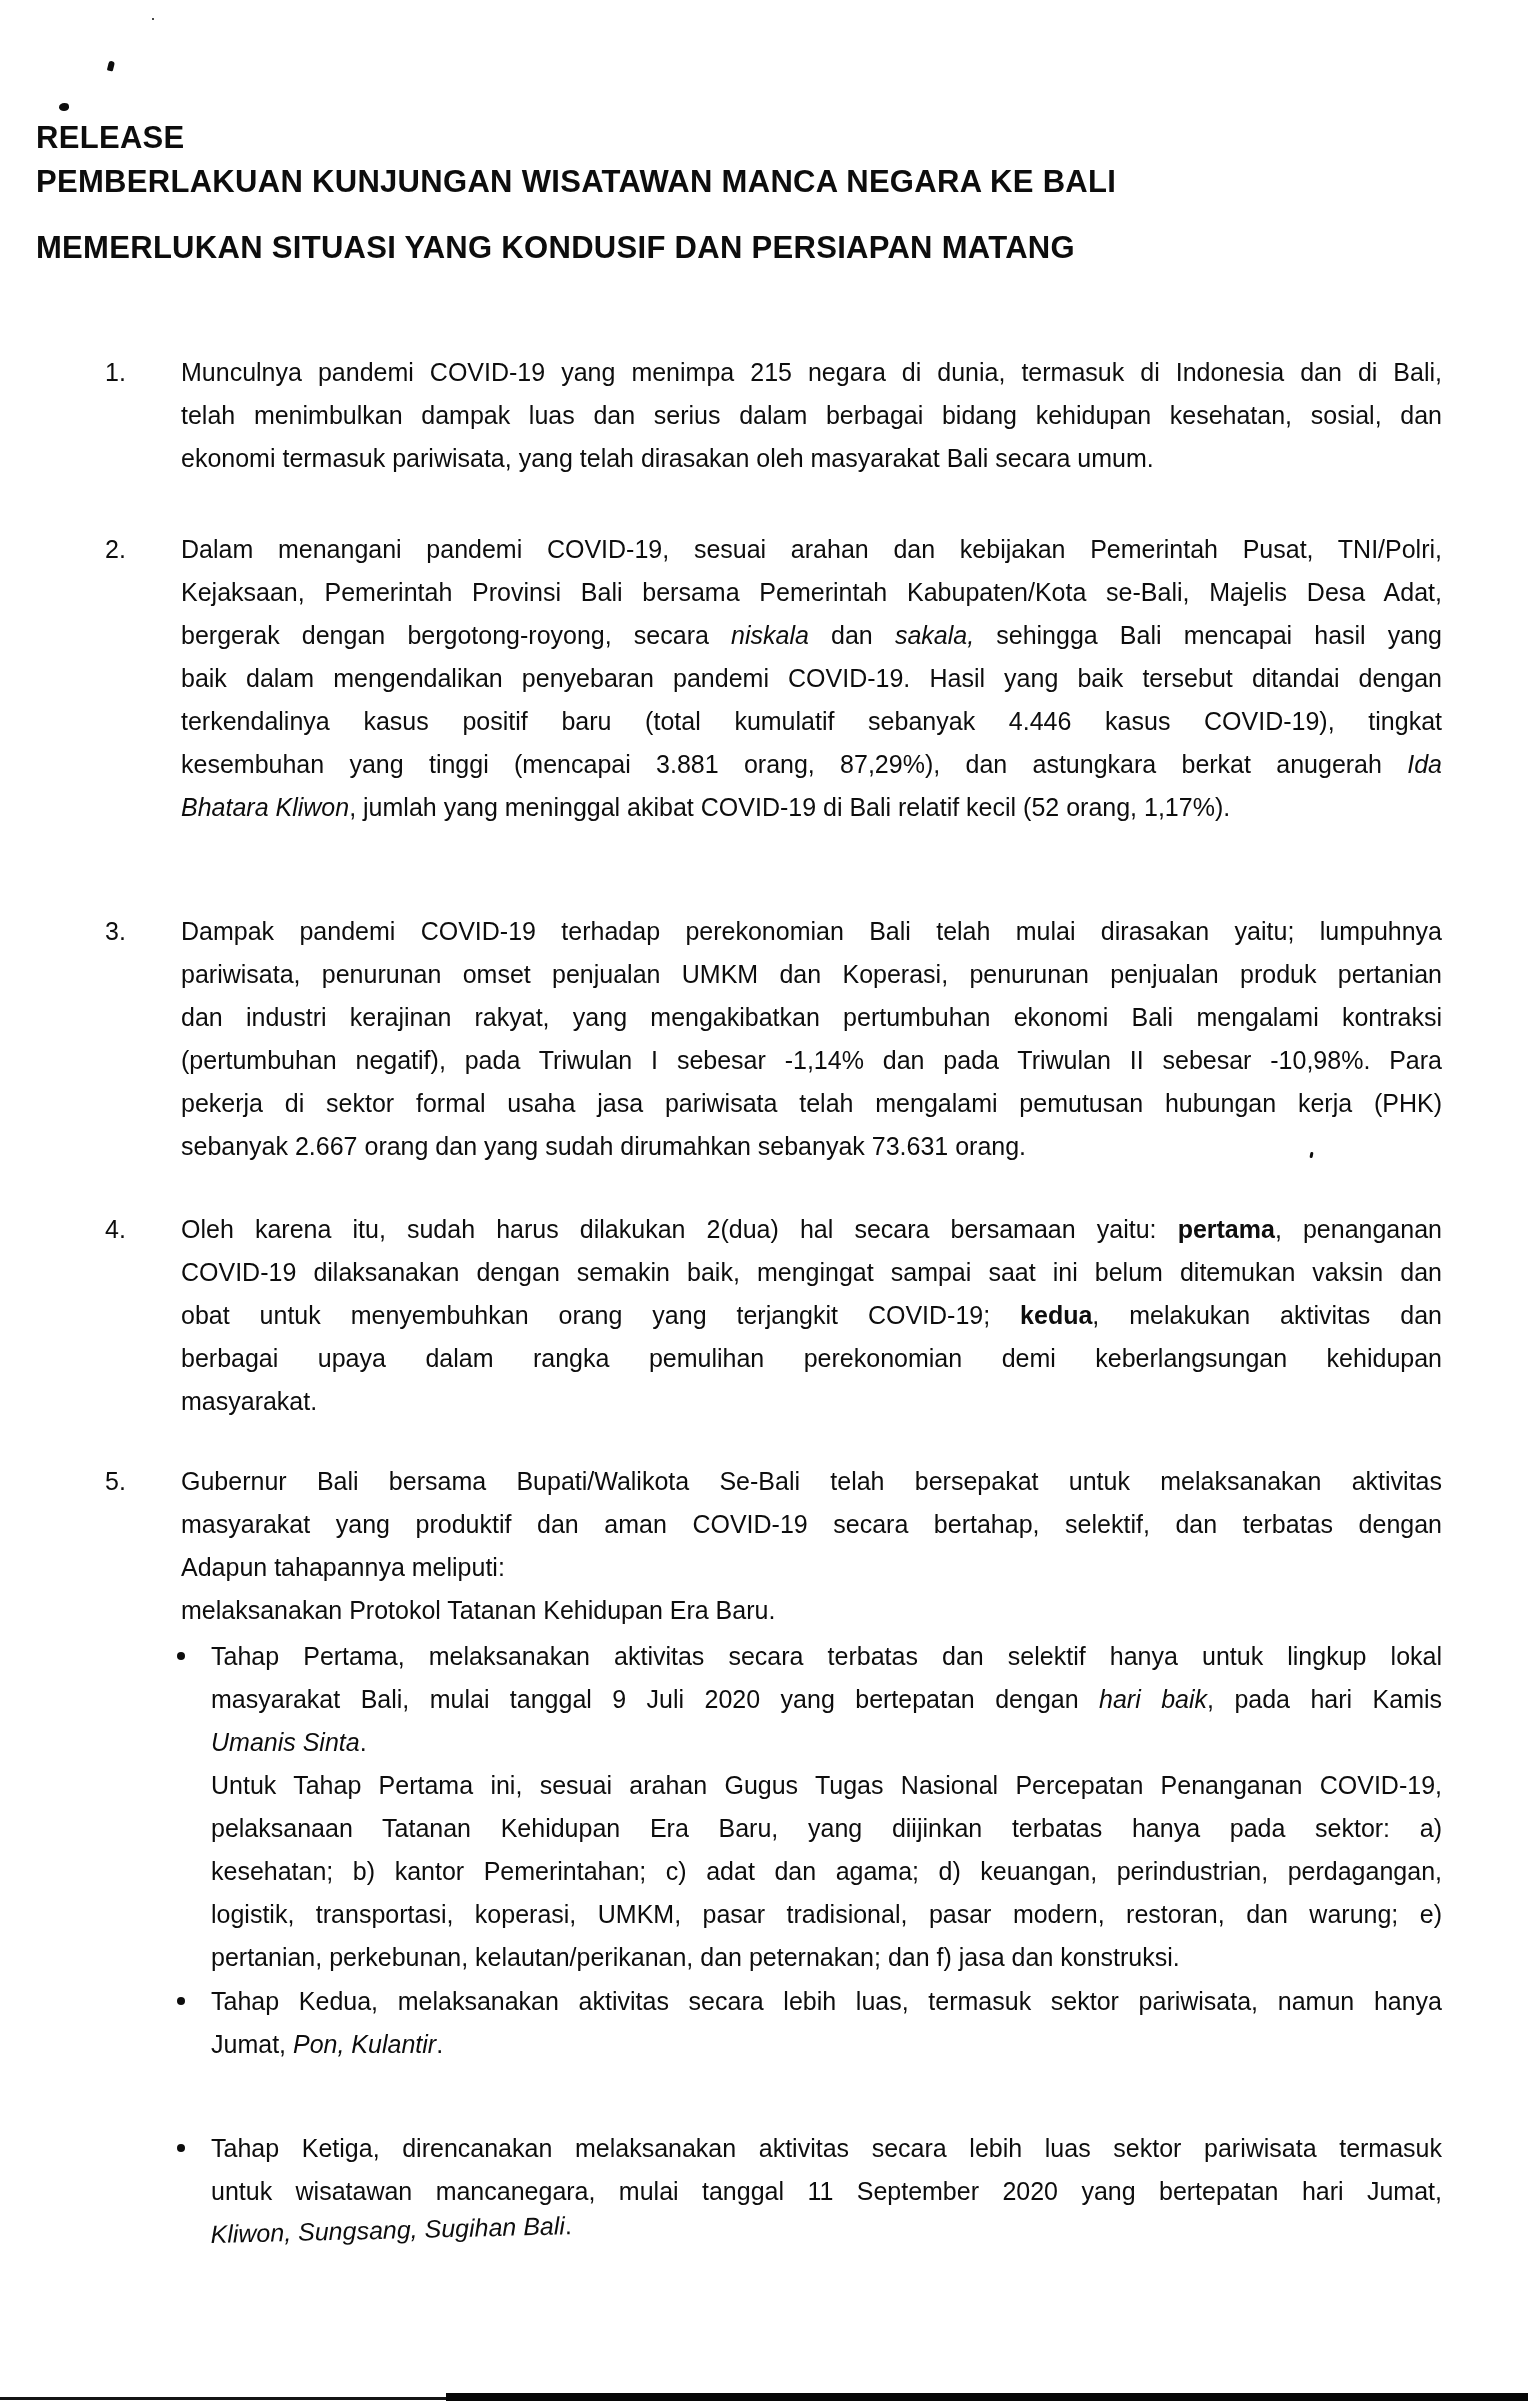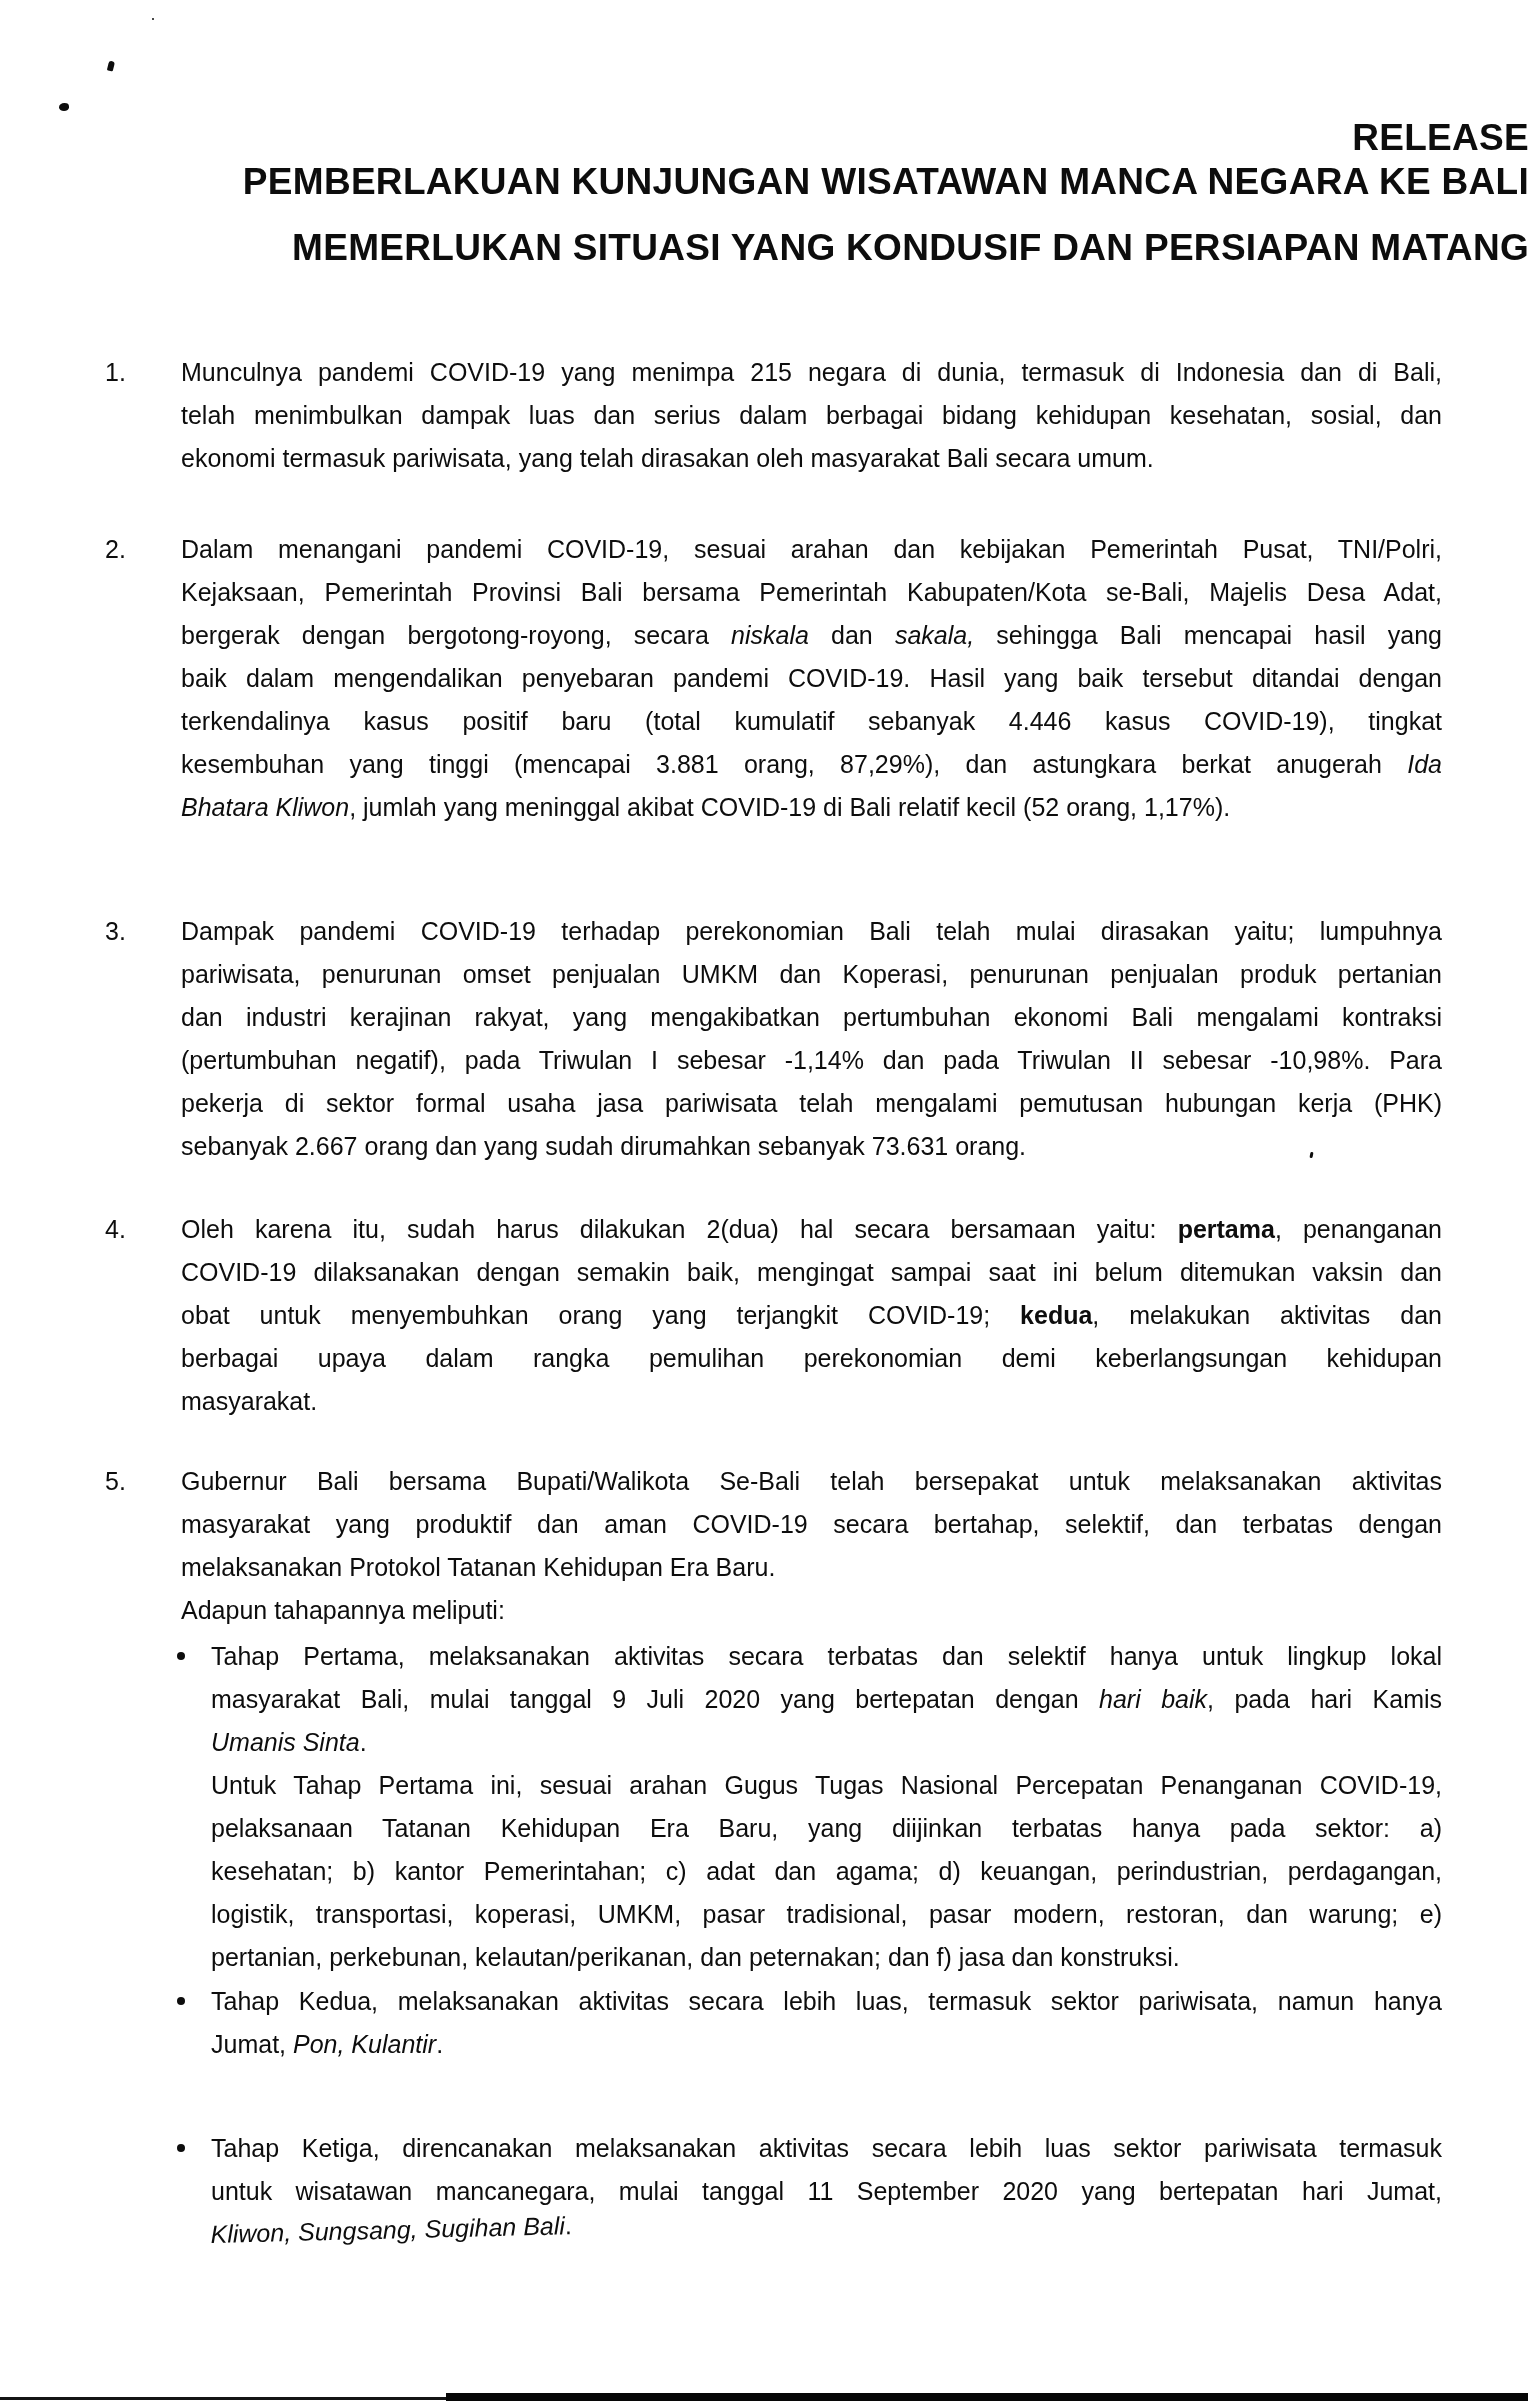--- a/index.html
+++ b/index.html
@@ -2,22 +2,22 @@
 <html style="font-size:8.6px"><head>
 <meta charset="utf-8">
 <style>
   html,body{margin:0;padding:0;}
   body{
     width:1529px;height:2401px;position:relative;overflow:hidden;
     background:#ffffff;color:#0d0d0d;
     font-family:"Liberation Sans", sans-serif;
   }
   .title-line{
-    position:absolute;left:36px;width:1493px;text-align:right;
-    font-weight:700;font-size:37px;line-height:31px;letter-spacing:0.3px;
+    position:absolute;left:36px;width:1493px;text-align:left;
+    font-weight:700;font-size:31px;line-height:31px;letter-spacing:0.3px;
   }
   #title-1{top:122px;}
   #title-2{top:166px;}
   #title-3{top:232px;}
 
   .block{position:absolute;}
   .numbered{left:105px;width:1337px;}
   .numbered .marker-num{
     position:absolute;left:0;top:0;width:59px;
     font-size:25px;line-height:43px;
@@ -105,22 +105,22 @@
       <div class="line">obat untuk menyembuhkan orang yang terjangkit COVID-19; <b>kedua</b>, melakukan aktivitas dan</div>
       <div class="line">berbagai upaya dalam rangka pemulihan perekonomian demi keberlangsungan kehidupan</div>
       <div class="line left">masyarakat.</div>
     </div>
   </div>
 <div class="block numbered" id="block-p5">
     <span class="marker-num">5.</span>
     <div class="lines">
       <div class="line">Gubernur Bali bersama Bupati/Walikota Se-Bali telah bersepakat untuk melaksanakan aktivitas</div>
       <div class="line">masyarakat yang produktif dan aman COVID-19 secara bertahap, selektif, dan terbatas dengan</div>
+      <div class="line left">Adapun tahapannya meliputi:</div>
       <div class="line left">melaksanakan Protokol Tatanan Kehidupan Era Baru.</div>
-      <div class="line left">Adapun tahapannya meliputi:</div>
     </div>
   </div>
 
 <div class="block bulleted" id="block-b1">
     <span class="marker-dot"></span>
     <div class="lines">
       <div class="line">Tahap Pertama, melaksanakan aktivitas secara terbatas dan selektif hanya untuk lingkup lokal</div>
       <div class="line">masyarakat Bali, mulai tanggal 9 Juli 2020 yang bertepatan dengan <i>hari baik</i>, pada hari Kamis</div>
       <div class="line left"><i>Umanis Sinta</i>.</div>
       <div class="line">Untuk Tahap Pertama ini, sesuai arahan Gugus Tugas Nasional Percepatan Penanganan COVID-19,</div>

